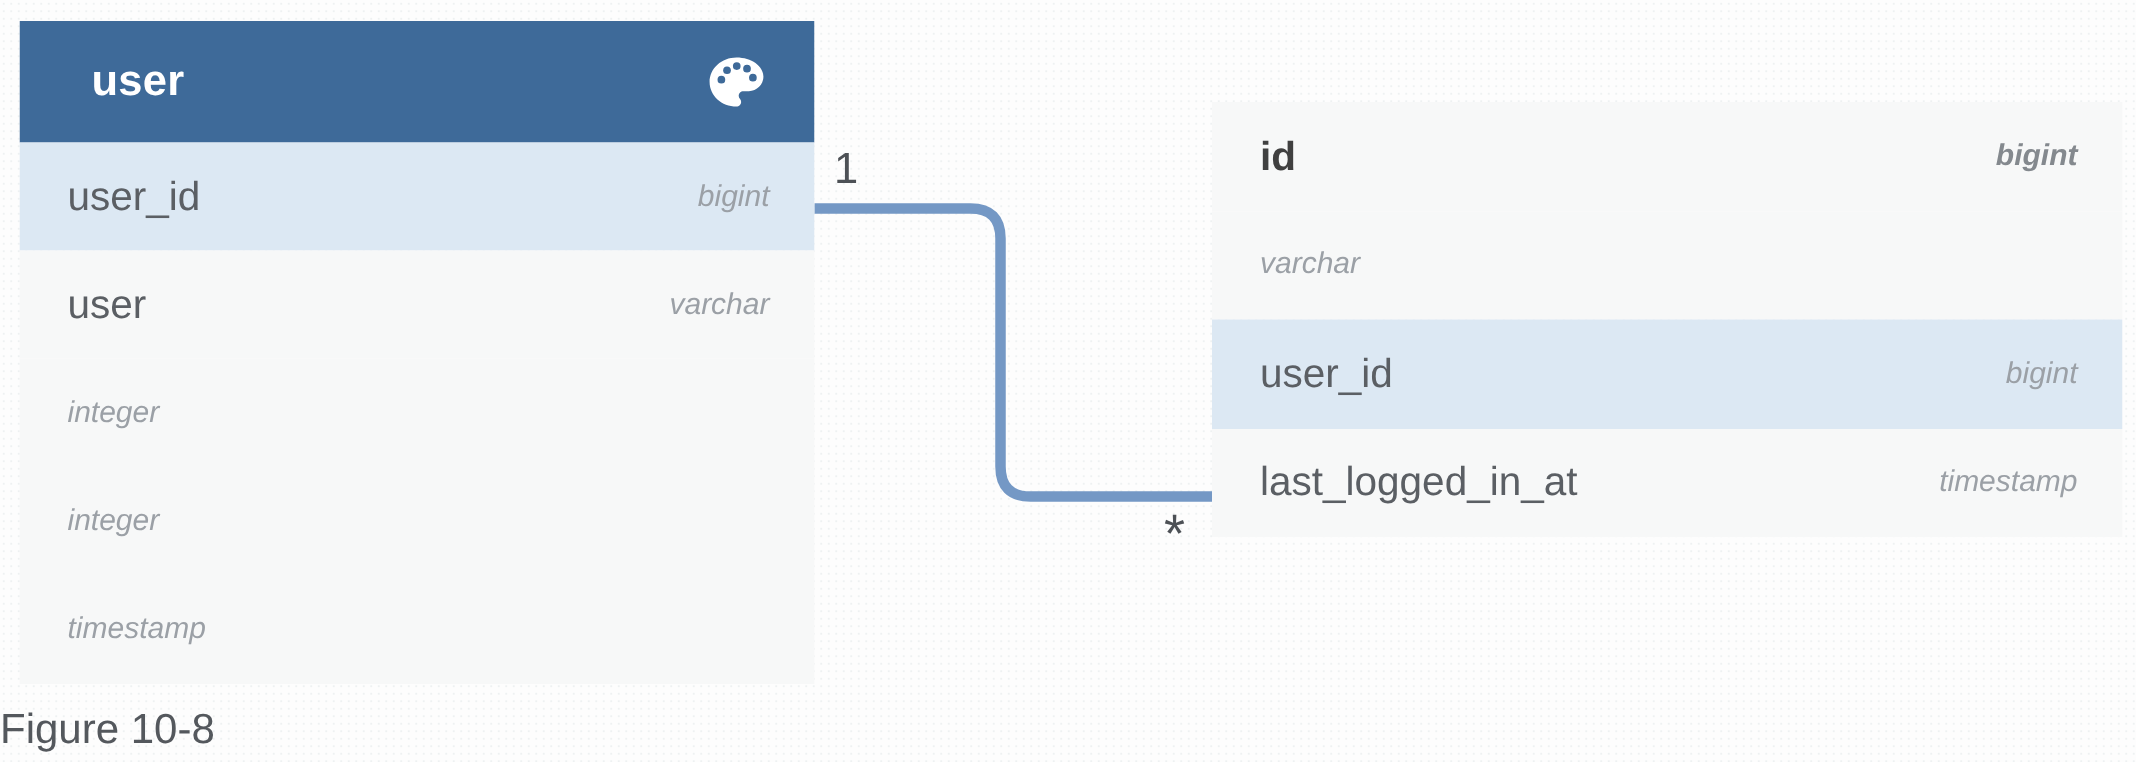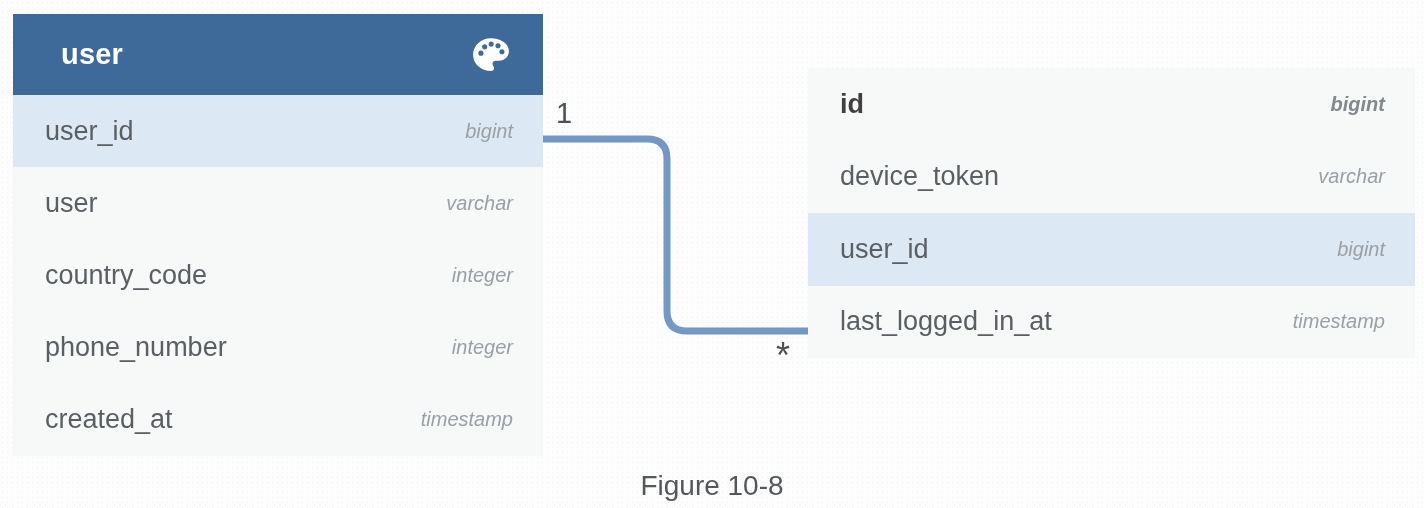--- a/index.html
+++ b/index.html
@@ -64,21 +64,20 @@
     color: #4d5156;
     line-height: 1;
   }
   .label-one  { left: 556px; top: 99px;  font-size: 29px; }
   .label-many { left: 776px; top: 338px; font-size: 36px; }
 
   .caption {
     position: absolute;
     left: 0; top: 470px;
     width: 100%;
-    text-align: center;
     font-size: 28px;
     color: #54585d;
   }
 </style>
 </head>
 <body>
 
 <div>
 
   <svg class="connector-svg" viewBox="0 0 1424 508" xmlns="http://www.w3.org/2000/svg">
@@ -106,40 +105,36 @@
     </div>
     <div class="trow highlight">
       <span class="fname">user_id</span>
       <span class="ftype">bigint</span>
     </div>
     <div class="trow">
       <span class="fname">user</span>
       <span class="ftype">varchar</span>
     </div>
     <div class="trow">
-      <span class="fname">country_code</span>
       <span class="ftype">integer</span>
     </div>
     <div class="trow">
-      <span class="fname">phone_number</span>
       <span class="ftype">integer</span>
     </div>
     <div class="trow">
-      <span class="fname">created_at</span>
       <span class="ftype">timestamp</span>
     </div>
   </div>
 
   <div class="etable device-table">
     <div class="trow pk">
       <span class="fname">id</span>
       <span class="ftype">bigint</span>
     </div>
     <div class="trow">
-      <span class="fname">device_token</span>
       <span class="ftype">varchar</span>
     </div>
     <div class="trow highlight">
       <span class="fname">user_id</span>
       <span class="ftype">bigint</span>
     </div>
     <div class="trow">
       <span class="fname">last_logged_in_at</span>
       <span class="ftype">timestamp</span>
     </div>

